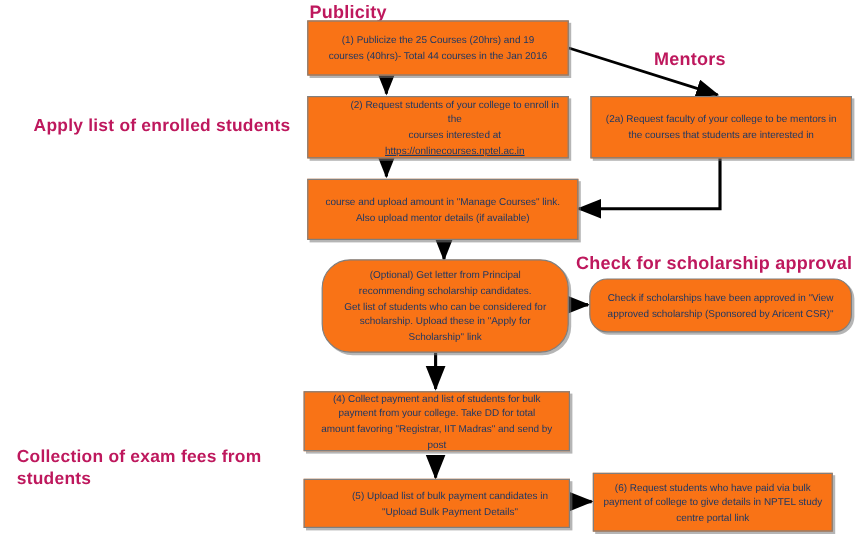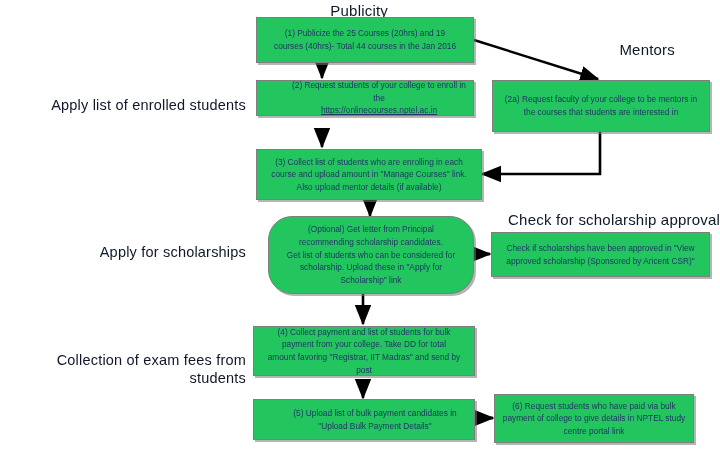--- a/index.html
+++ b/index.html
@@ -16,34 +16,34 @@
   }
   #canvas {
     position: relative;
     width: 720px;
     height: 450px;
   }
 
   
   .heading {
     position: absolute;
-    color: #0f172a;
-    font-weight: normal;
-    text-align: right;
+    color: #be185d;
+    font-weight: bold;
+    text-align: left;
     line-height: 1.25;
     letter-spacing: 0.2px;
   }
   .heading.h-top    { font-size: 15px; }
   .heading.h-side   { font-size: 14.5px; }
 
   
   .box {
     position: absolute;
     box-sizing: border-box;
-    background: #22c55e;
+    background: #f97316;
     border: 1px solid #7F7F7F;
     color: #1F3864;
     font-size: 8.3px;
     line-height: 1.52;
     text-align: center;
     display: flex;
     align-items: center;
     justify-content: center;
     padding: 2px 5px;
     box-shadow: 2px 2px 0 rgba(120,120,120,0.55);
@@ -97,66 +97,65 @@
   </svg>
 
   <div class="heading h-top" style="left:258px; top:2px; width:130px;">Publicity</div>
 
   <div class="heading h-top" style="left:545px; top:41px; width:130px;">Mentors</div>
 
   <div class="heading h-top" style="left:480px; top:211px; width:240px;">Check for scholarship approval</div>
 
   <div class="heading h-side" style="left:28px; top:96px; width:218px;">Apply list of enrolled students</div>
 
-  <div class="heading h-side" style="left:28px; top:243px; width:218px;">Apply for scholarships</div>
 
-  <div class="heading h-side" style="left:14px; top:351px; width:232px;">Collection of exam fees from students</div>
+  <div class="heading h-side" style="left:14px; top:372px; width:232px;">Collection of exam fees from students</div>
 
   <div class="box" style="left:256px; top:17px; width:218px; height:46px;">
     <div class="txt">
       <div>(1) Publicize the 25 Courses (20hrs)  and  19</div>
       <div>courses (40hrs)- Total 44 courses  in the Jan 2016</div>
     </div>
   </div>
 
-  <div class="box" style="left:256px; top:80px; width:218px; height:36px;padding-left:33px;">
+  <div class="box" style="left:256px; top:80px; width:218px; height:52px;padding-left:33px;">
     <div class="txt">
       <div>(2) Request students of your college to enroll in the</div>
+      <div>courses interested at</div>
       <div>
         <a class="link" href="#">https://onlinecourses.nptel.ac.in</a>
       </div>
     </div>
   </div>
 
   <div class="box" style="left:492px; top:80px; width:218px; height:52px;">
     <div class="txt">
       <div>(2a) Request faculty of your college to be  mentors in</div>
       <div>the  courses that students  are interested in</div>
     </div>
   </div>
 
   <div class="box" style="left:256px; top:149px; width:226px; height:51px;">
     <div class="txt">
-      <div>(3) Collect list of students who are enrolling in each</div>
       <div>course and upload amount in "Manage Courses" link.</div>
       <div>Also upload mentor details (if available)</div>
     </div>
   </div>
 
   <div class="box rounded" style="left:268px; top:216px; width:206px; height:78px;">
     <div class="txt">
       <div>(Optional) Get letter from Principal</div>
       <div>recommending scholarship candidates.</div>
       <div>Get list of students who can be  considered for</div>
       <div>scholarship. Upload these in "Apply for</div>
       <div>Scholarship" link</div>
     </div>
   </div>
 
-  <div class="box" style="left:491px; top:232px; width:219px; height:45px;">
+  <div class="box" style="left:491px; top:232px; width:219px; height:45px;border-radius:15px;">
     <div class="txt">
       <div>Check if scholarships have  been approved in "View</div>
       <div>approved scholarship (Sponsored by Aricent CSR)"</div>
     </div>
   </div>
 
   <div class="box" style="left:253px; top:326px; width:222px; height:50px;">
     <div class="txt">
       <div>(4) Collect payment and list of students for bulk</div>
       <div>payment from your college. Take DD for total</div>

